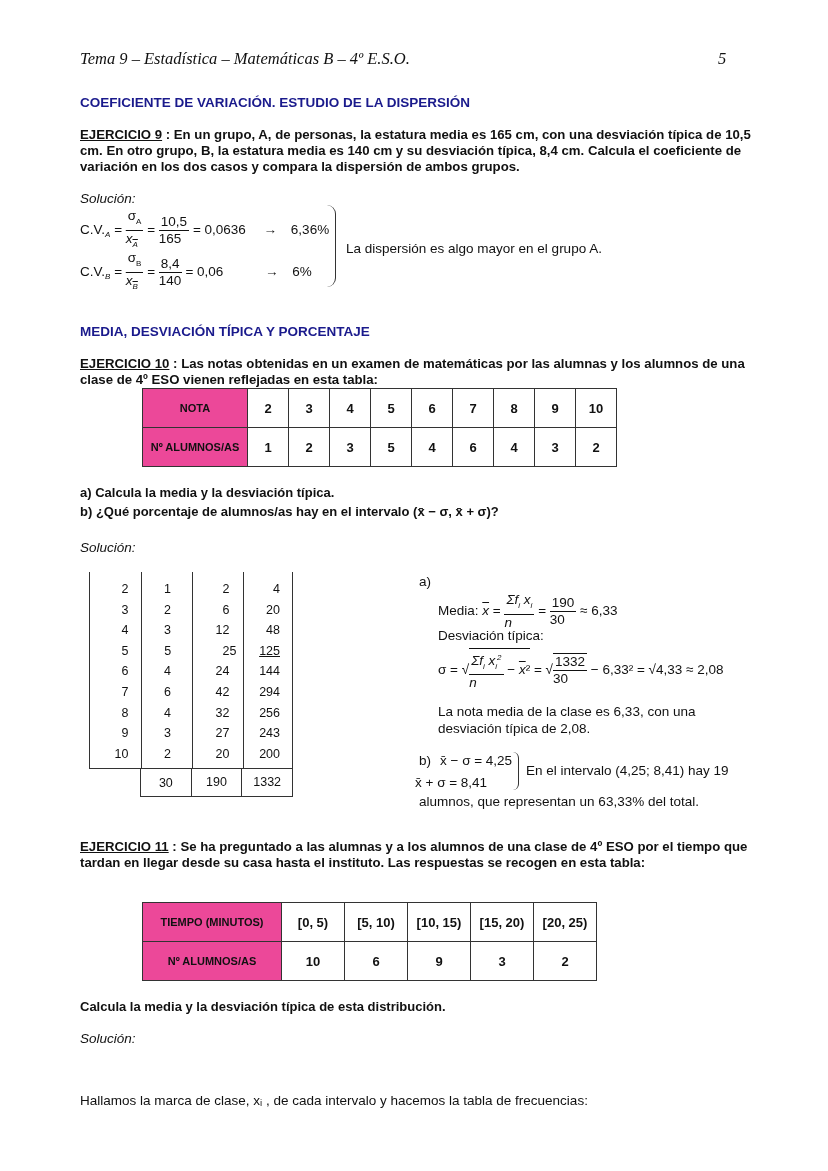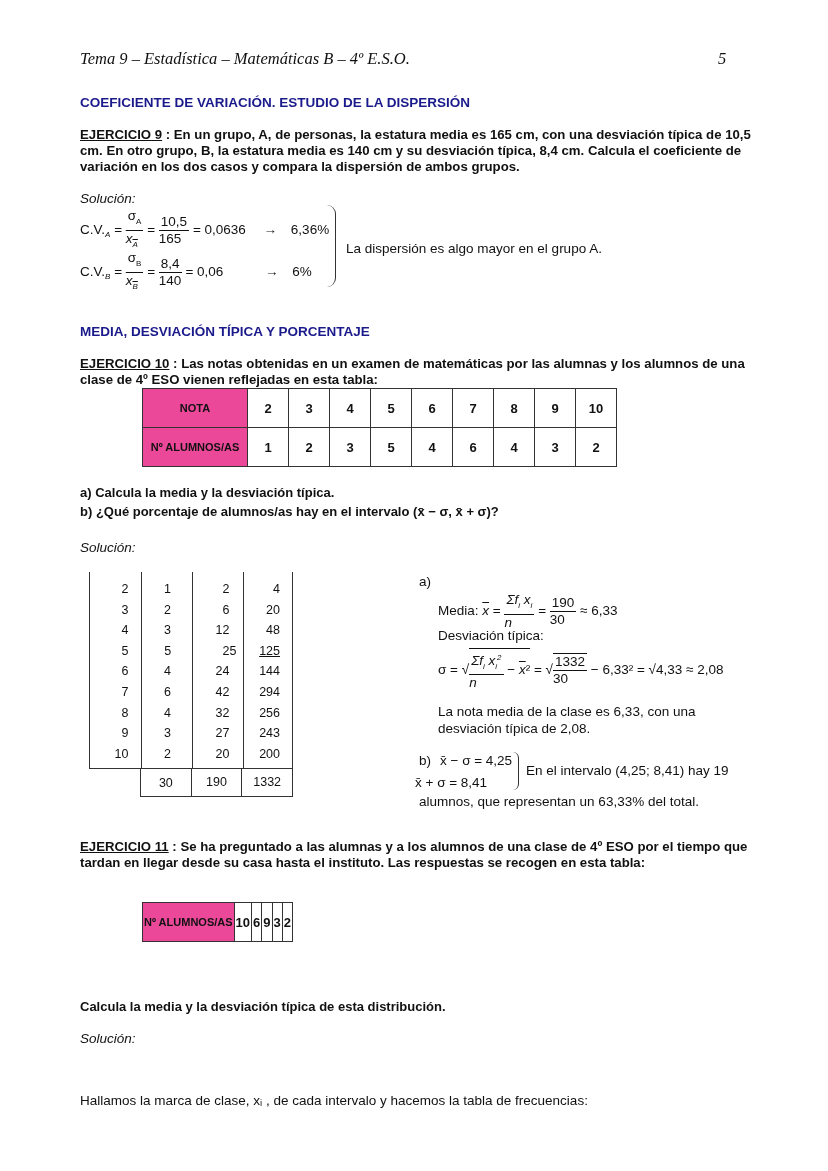--- a/index.html
+++ b/index.html
@@ -176,20 +176,28 @@
 <div class="abs m" style="left:440px;top:753px;">x̄ − σ = 4,25</div>
 <div class="abs m" style="left:415px;top:775px;">x̄ + σ = 8,41</div>
 <div class="abs" style="left:513px;top:752px;width:5px;height:38px;border-right:1.2px solid #333;border-radius:0 6px 6px 0;"></div>
 <div class="abs m" style="left:526px;top:763px;">En el intervalo  (4,25; 8,41)  hay 19</div>
 <div class="abs m" style="left:419px;top:794px;">alumnos, que representan un 63,33% del total.</div>
 
 <div class="abs ex" style="left:80px;top:839px;"><span class="lbl">EJERCICIO 11</span><span> : Se ha preguntado a las alumnas y a los alumnos de una clase de 4º ESO por el tiempo que tardan en llegar desde su casa hasta el instituto. Las respuestas se recogen en esta tabla:</span></div>
 
 <table class="abs t1" style="left:142px;top:902px;">
   <tbody>
+      <tr style="height:39px">
+    <td class="h" style="width:136px">TIEMPO (MINUTOS)</td>
+    <td style="width:60px">[0, 5)</td>
+    <td style="width:60px">[5, 10)</td>
+    <td style="width:60px">[10, 15)</td>
+    <td style="width:60px">[15, 20)</td>
+    <td style="width:60px">[20, 25)</td>
+  </tr>
   <tr style="height:39px">
     <td class="h">Nº ALUMNOS/AS</td>
     <td>10</td>
     <td>6</td>
     <td>9</td>
     <td>3</td>
     <td>2</td>
   </tr>
 </tbody>
   </table>

